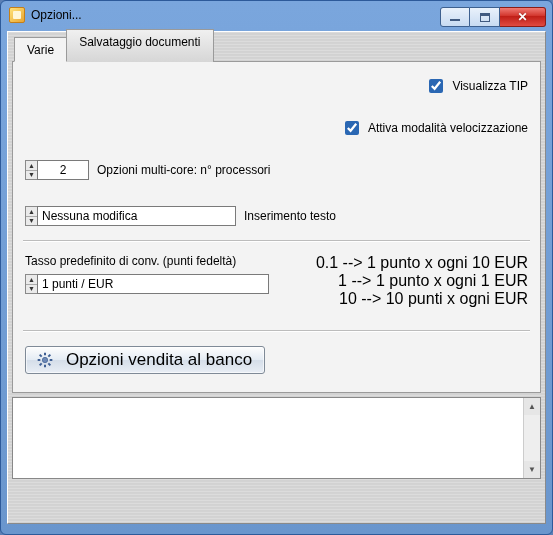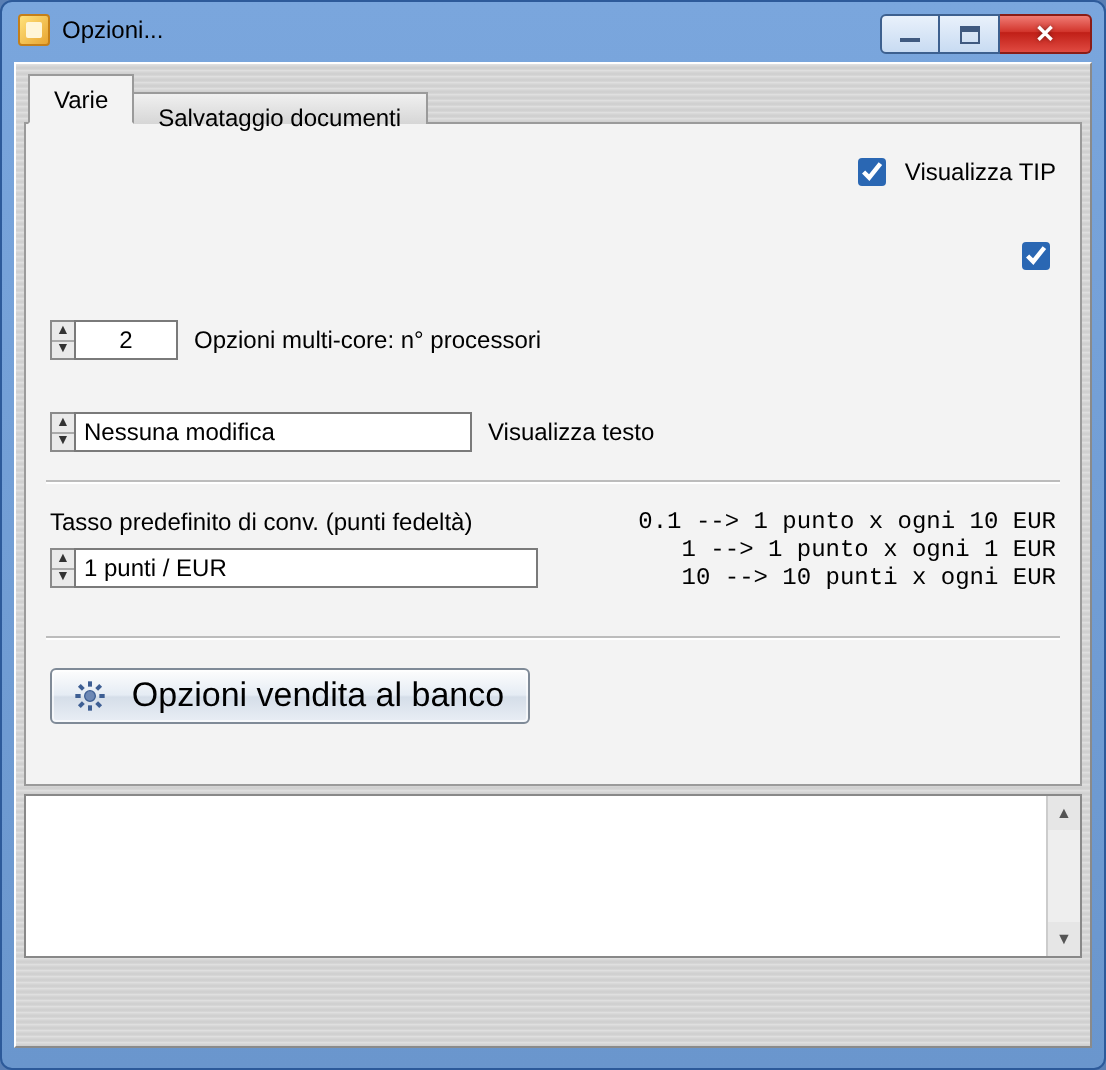--- a/index.html
+++ b/index.html
@@ -89,21 +89,21 @@
     position:relative;
   }
   .tab.active {
     background:#f3f3f3;
     border-bottom:1px solid #f3f3f3;
     z-index:2;
     height:25px;
   }
   .tab:not(.active){
     background:linear-gradient(#f0f0f0,#d6d6d6);
-    height:16px; margin-top:21px;
+    height:33px; margin-top:21px;
   }
   .tabpanel {
     border:1px solid #9a9a9a;
     background:#f3f3f3;
     margin-top:-1px;
     padding:14px 12px 10px 12px;
     min-height:332px;
   }
 
   .cb-row { display:flex; align-items:center; gap:6px; margin-bottom:14px;justify-content:flex-end; }
@@ -134,22 +134,22 @@
   .spin-input.sm { width:52px; text-align:center; }
   .spin-input.md { width:199px; }
   .spin-input.md2 { width:232px; }
 
   hr.sep { border:none; border-top:1px solid #bcbcbc; border-bottom:1px solid #fff; margin:12px -2px; }
 
   .conv-block { display:flex; gap:26px; align-items:flex-start; }
   .conv-left { flex:0 0 auto; }
   .conv-right {
     flex:1;
-    font-family: Liberation Mono, monospace;
-    font-size:12px;
+    font-family: Liberation Sans, sans-serif;
+    font-size:16px;
     white-space:pre;
     color:#000;
     text-align:right;
   }
   .conv-label { margin-bottom:6px; }
 
   .btn {
     display:inline-flex; align-items:center; justify-content:center;
     gap:10px;
     height:28px;
@@ -227,20 +227,21 @@
 
       <div class="cb-row">
         <input type="checkbox" checked="" style="">
         <span>Visualizza TIP</span>
       </div>
 
       <div style="height:8px"></div>
 
       <div class="cb-row">
         <input type="checkbox" checked="" style="">
+        <span>Attiva modalità velocizzazione</span>
       </div>
 
       <div class="field-row" style="margin-top:22px;">
         <div class="spinner">
           <div class="spin-btns">
             <div>▲</div>
             <div>▼</div>
           </div>
           <input class="spin-input sm" value="2" style="">
         </div>
@@ -248,21 +249,21 @@
       </div>
 
       <div class="field-row" style="margin-top:26px;">
         <div class="spinner">
           <div class="spin-btns">
             <div>▲</div>
             <div>▼</div>
           </div>
           <input class="spin-input md" value="Nessuna modifica" style="">
         </div>
-        <span>Visualizza testo</span>
+        <span>Inserimento testo</span>
       </div>
 
       <hr class="sep">
 
       <div class="conv-block">
         <div class="conv-left">
           <div class="conv-label">Tasso predefinito di conv. (punti fedeltà)</div>
           <div class="spinner">
             <div class="spin-btns">
               <div>▲</div>

